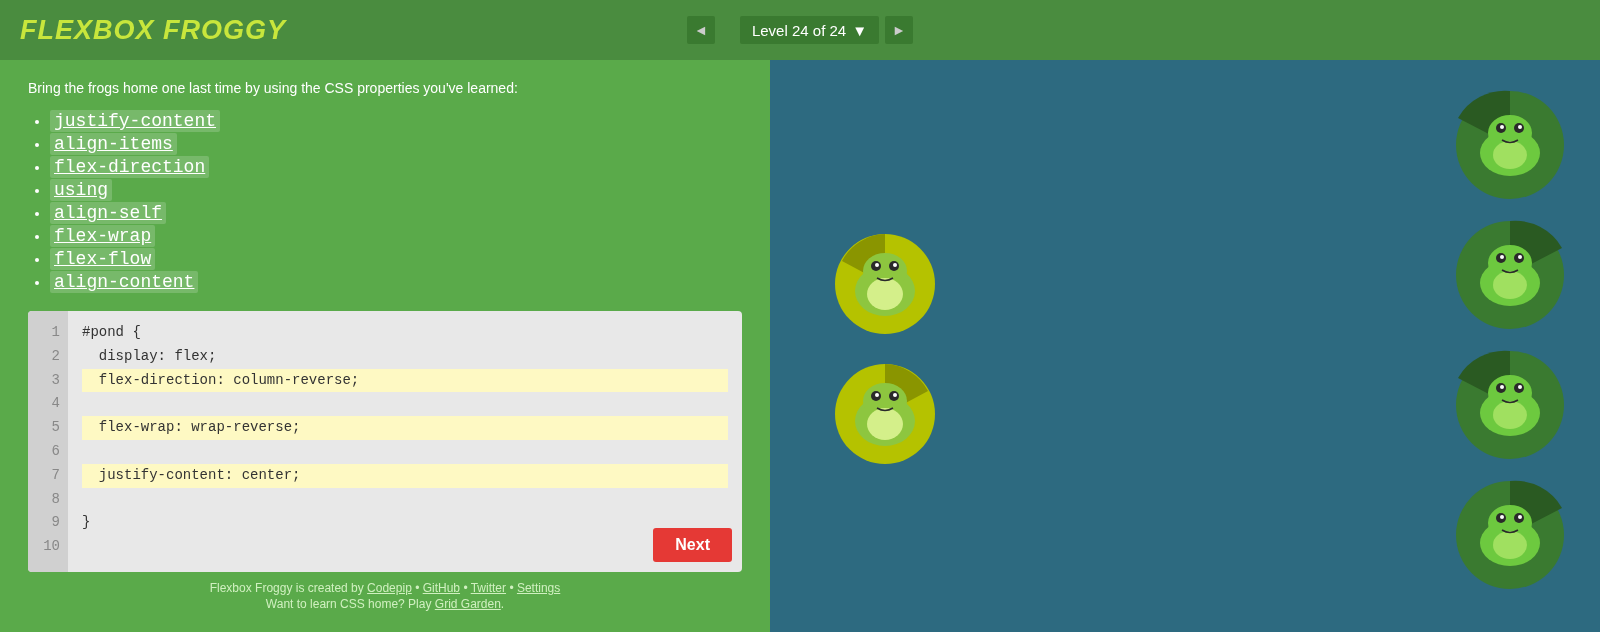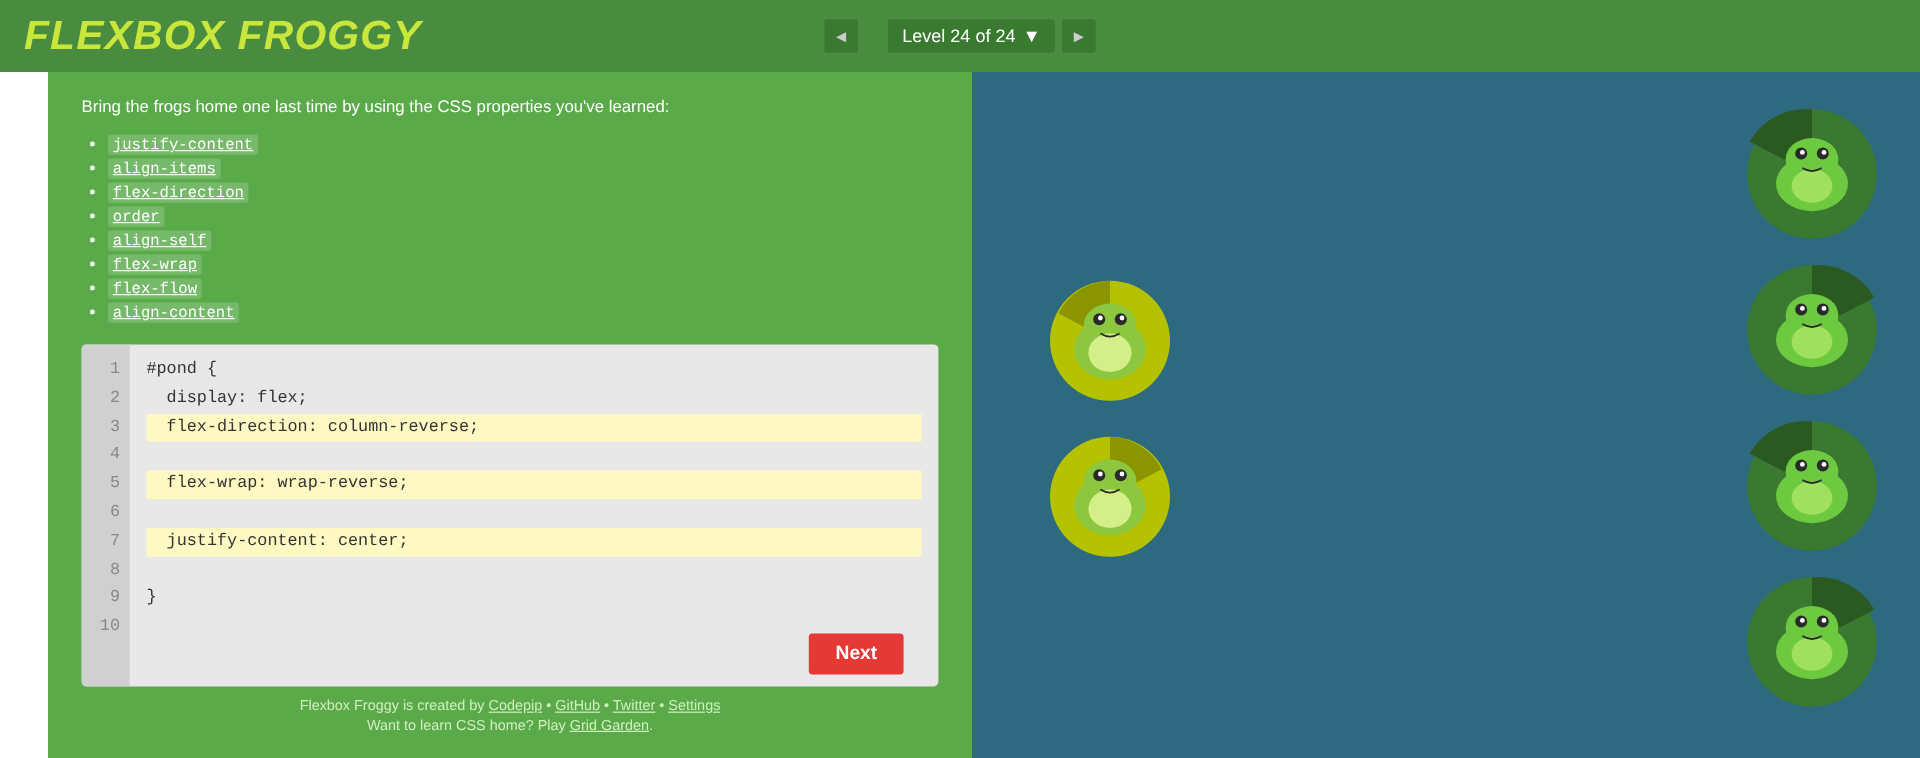--- a/index.html
+++ b/index.html
@@ -19,21 +19,21 @@
       align-items: center;
       justify-content: center;
       padding: 8px 20px;
       height: 60px;
       position: relative;
     }
     .app-title {
       position: absolute;
       left: 20px;
       color: #c8e63c;
-      font-size: 34px;
+      font-size: 27px;
       font-weight: 900;
       letter-spacing: 1px;
       text-transform: uppercase;
       font-style: italic;
     }
     .level-nav {
       display: flex;
       align-items: center;
       gap: 6px;
     }
@@ -63,21 +63,20 @@
       align-items: center;
       gap: 6px;
       margin-left: 19px;
     }
 
     
     .main-area {
       display: flex;
       flex: 1;
       overflow: hidden;
-      padding-left: 40px;
     }
 
     
     .left-panel {
       background-color: #5aaa4a;
       width: 770px;
       min-width: 770px;
       padding: 18px 28px 12px 28px;
       display: flex;
       flex-direction: column;
@@ -97,21 +96,21 @@
       margin-bottom: 16px;
     }
     .css-list li {
       color: #fff;
       font-size: 14px;
       margin-bottom: 3px;
     }
     .css-list li code {
       background-color: rgba(255,255,255,0.18);
       font-family: 'Courier New', monospace;
-      font-size: 13px;
+      font-size: 18px;
       padding: 1px 4px;
       border-radius: 2px;
       text-decoration: underline;
       color: #fff;
     }
 
     
     .code-editor {
       background-color: #e8e8e8;
       border-radius: 4px;
@@ -154,21 +153,21 @@
       background-color: #e53935;
       color: #fff;
       border: none;
       border-radius: 3px;
       padding: 8px 22px;
       font-size: 16px;
       font-weight: bold;
       cursor: pointer;
       position: absolute;
       bottom: 10px;
-      right: 29px;
+      right: 10px;
     }
 
     
     .footer {
       background-color: #5aaa4a;
       padding: 6px 20px;
       text-align: center;
       font-size: 12px;
       color: #d0f0c0;
       height: 48px;
@@ -248,21 +247,21 @@
 
 <div class="main-area">
 
   <div class="left-panel">
     <p class="instructions">Bring the frogs home one last time by using the CSS properties you've learned:</p>
 
     <ul class="css-list">
       <li><code>justify-content</code></li>
       <li><code>align-items</code></li>
       <li><code>flex-direction</code></li>
-      <li><code>order</code></li>
+      <li><code>using</code></li>
       <li><code>align-self</code></li>
       <li><code>flex-wrap</code></li>
       <li><code>flex-flow</code></li>
       <li><code>align-content</code></li>
     </ul>
 
     <div class="code-editor">
       <div class="code-lines">
         <div class="line-numbers">
           <div>1</div>

